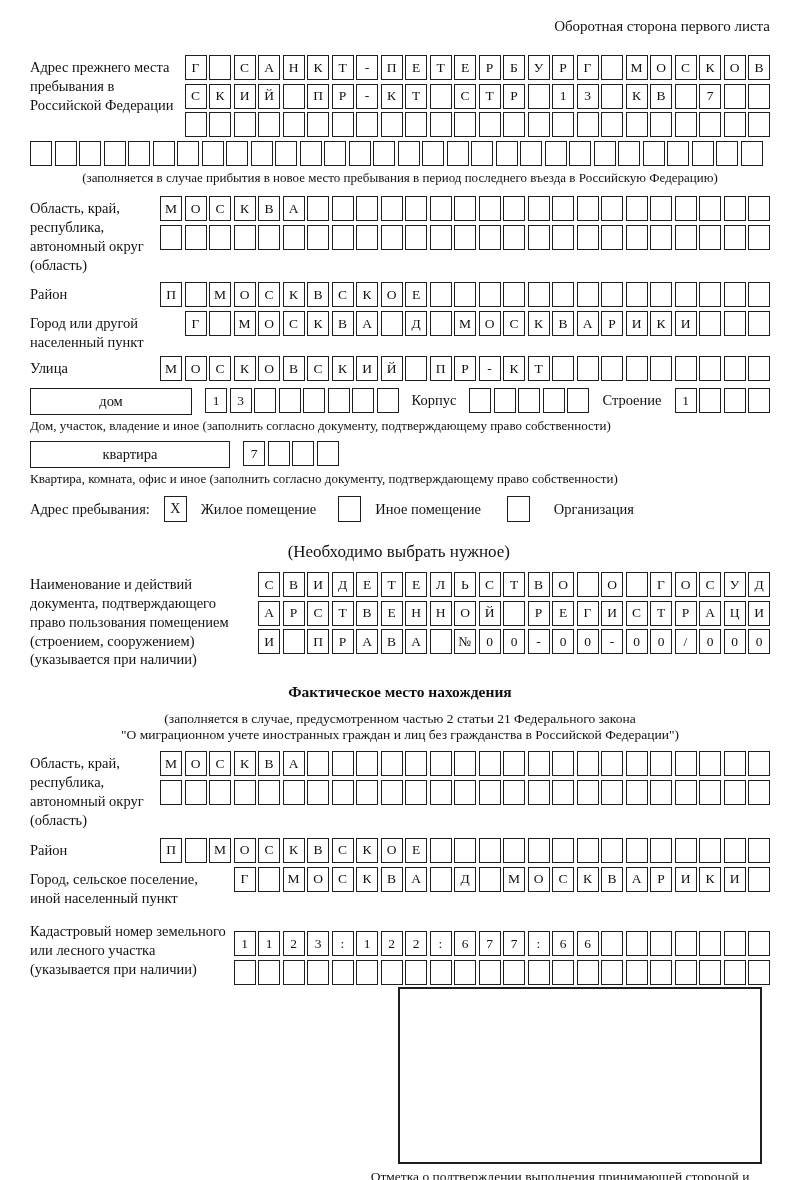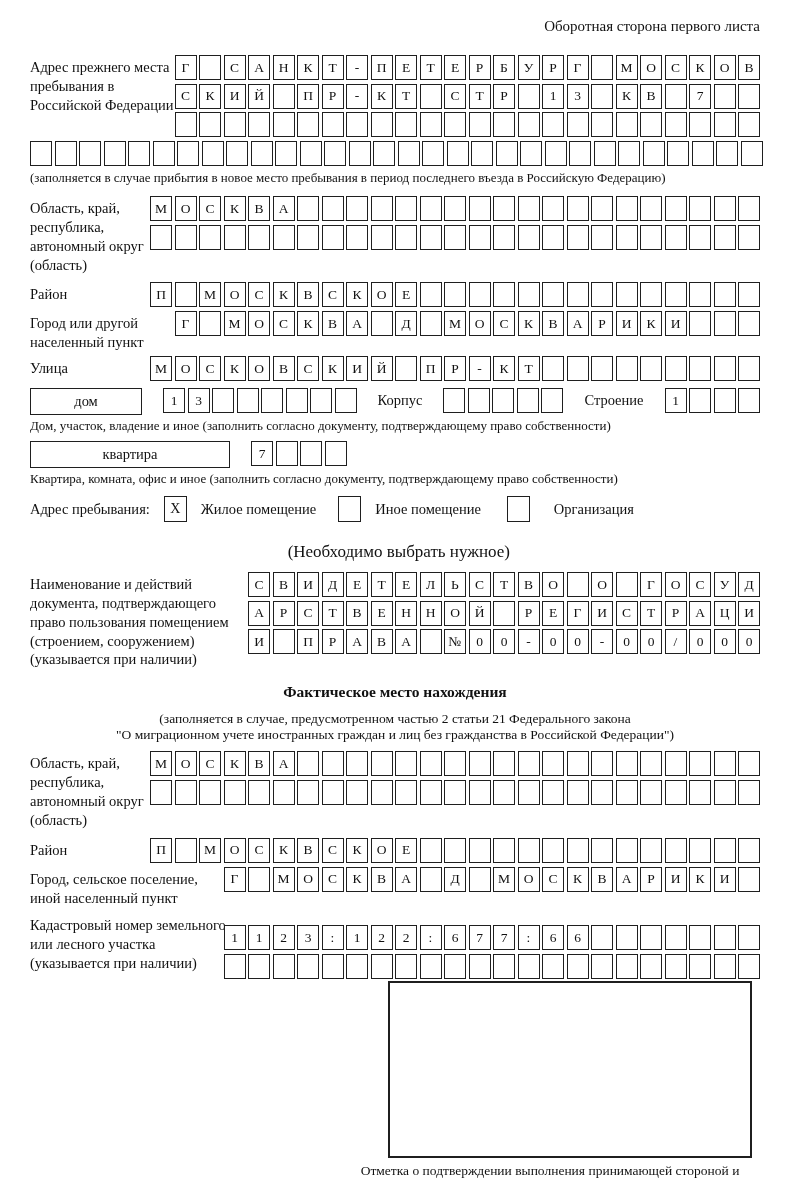--- a/index.html
+++ b/index.html
@@ -1,63 +1,63 @@
 <!DOCTYPE html>
 <html><head>
 <meta charset="utf-8">
 <style>
   html,body{margin:0;padding:0;background:#fff;}
   .page{
     position:relative;
     width:800px;height:1180px;
     box-sizing:border-box;
-    padding:14px 40px 0 30px;
+    padding:14px 30px 0 30px;
     font-family:"Liberation Serif","DejaVu Serif",serif;
     color:#111;
     overflow:hidden;
   }
   .hdr-note{text-align:right;font-size:15px;margin-top:4px;}
   
   .crow{display:flex;justify-content:flex-end;column-gap:2.5px;}
   .crow + .crow{margin-top:3.5px;}
   .crow.left{justify-content:flex-start;}
   .cell{
     box-sizing:border-box;flex:0 0 22px;width:22px;height:25px;
     border:1.6px solid #1f1f1f;background:#fff;
     display:flex;align-items:center;justify-content:center;
     font-size:13.5px;line-height:1;
   }
   .field{display:flex;align-items:flex-start;}
   .flabel{flex:0 0 var(--lw,150px);font-size:14.5px;line-height:1.3;padding-top:3px;}
   .fcells{flex:1;min-width:0;}
-  .small-note{font-size:13px;margin-top:4px;}
+  .small-note{font-size:13px;text-align:center;margin-top:4px;}
   .sec-title{font-size:15.5px;font-weight:bold;text-align:center;margin-top:9px;}
   
-  .inline-row{display:flex;align-items:flex-start;column-gap:21px;margin-top:7px;}
+  .inline-row{display:flex;align-items:flex-start;column-gap:13px;margin-top:7px;}
   .named-box{
     box-sizing:border-box;border:1.8px solid #1f1f1f;height:27px;
     display:flex;align-items:center;justify-content:center;font-size:14.5px;
   }
   .ib-label{font-size:14.5px;padding-top:4px;white-space:nowrap;}
   .left-note{font-size:13px;margin-top:3px;font-family:Liberation Serif, serif;}
   
   .stay-row{display:flex;align-items:center;column-gap:14px;margin-top:9px;font-size:14.5px;}
   .chk{
     box-sizing:border-box;width:23px;height:26px;border:1.6px solid #1f1f1f;
     display:flex;align-items:center;justify-content:center;font-size:14px;flex:0 0 23px;
   }
   .stay-note{font-size:17px;margin-top:20px;margin-left:150px;width:330px;text-align:right;}
   .hint-line{font-size:13.5px;text-align:center;}
   .stamp-wrap{width:420px;margin-left:auto;margin-right:0;}
   .stamp-box{
     box-sizing:border-box;width:364px;height:177px;border:2px solid #1f1f1f;
     margin-left:auto;margin-right:8px;margin-top:2px;
   }
   .stamp-caption{font-size:13.5px;line-height:1.35;text-align:center;margin-top:4px;}
-  .mt4{margin-top:4px;justify-content:center;} .mt6{margin-top:6px;} .mt8{margin-top:8px;}
+  .mt4{margin-top:4px;justify-content:center;} .mt6{margin-top:12px;} .mt8{margin-top:8px;}
   .mt10{margin-top:10px;} .mt20{margin-top:20px;}
 </style>
 </head>
 <body>
 
 <div class="page">
 
   <div class="hdr-note">Оборотная сторона первого листа</div>
 
   <div class="field mt20" style="--lw:150px;">

